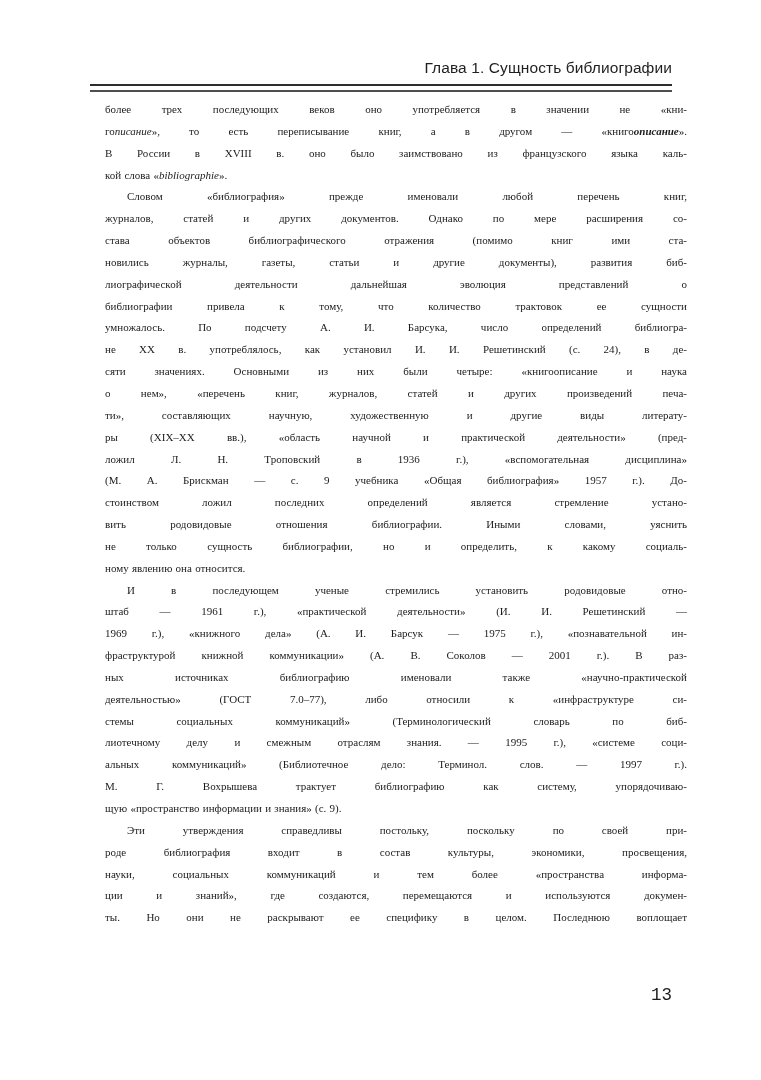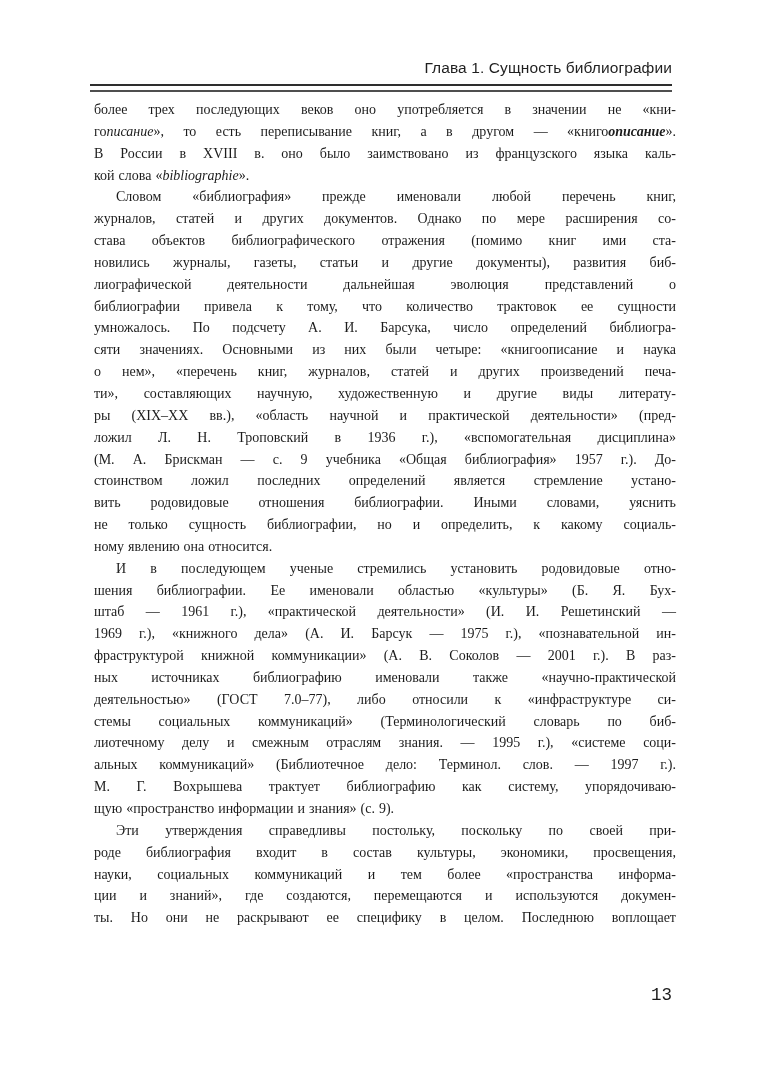--- a/index.html
+++ b/index.html
@@ -35,23 +35,23 @@
     top: 84px;
     left: 0;
     right: 0;
     height: 4px;
     border-top: 2.5px solid #2e2e2e;
     border-bottom: 2px solid #4f4f4f;
   }
   .body-text {
     position: absolute;
     top: 99px;
-    left: 4px;
+    left: 15px;
     width: 582px;
-    font-size: 14px;
+    font-size: 11px;
     line-height: 21.85px;
   }
   .paragraph { margin: 0; }
   .paragraph.indent .line:first-child { text-indent: 22px; }
   .line {
     text-align: justify;
     text-align-last: justify;
     white-space: normal;
     word-spacing: 0.5px;
   }
@@ -83,34 +83,34 @@
         <div class="line end"><span>кой слова «</span><span class="s-i">bibliographie</span><span>».</span></div>
       </div>
       <div class="paragraph indent">
         <div class="line"><span>Словом «библиография» прежде именовали любой перечень книг,</span></div>
         <div class="line"><span>журналов, статей и других документов. Однако по мере расширения со-</span></div>
         <div class="line"><span>става объектов библиографического отражения (помимо книг ими ста-</span></div>
         <div class="line"><span>новились журналы, газеты, статьи и другие документы), развития биб-</span></div>
         <div class="line"><span>лиографической деятельности дальнейшая эволюция представлений о</span></div>
         <div class="line"><span>библиографии привела к тому, что количество трактовок ее сущности</span></div>
         <div class="line"><span>умножалось. По подсчету А. И. Барсука, число определений библиогра-</span></div>
+        <div class="line"><span>не XX в. употреблялось, как установил И. И. Решетинский (с. 24), в де-</span></div>
         <div class="line"><span>сяти значениях. Основными из них были четыре: «книгоописание и наука</span></div>
         <div class="line"><span>о нем», «перечень книг, журналов, статей и других произведений печа-</span></div>
         <div class="line"><span>ти», составляющих научную, художественную и другие виды литерату-</span></div>
         <div class="line"><span>ры (XIX–XX вв.), «область научной и практической деятельности» (пред-</span></div>
         <div class="line"><span>ложил Л. Н. Троповский в 1936 г.), «вспомогательная дисциплина»</span></div>
         <div class="line"><span>(М. А. Брискман — с. 9 учебника «Общая библиография» 1957 г.). До-</span></div>
         <div class="line"><span>стоинством ложил последних определений является стремление устано-</span></div>
         <div class="line"><span>вить родовидовые отношения библиографии. Иными словами, уяснить</span></div>
         <div class="line"><span>не только сущность библиографии, но и определить, к какому социаль-</span></div>
         <div class="line end"><span>ному явлению она относится.</span></div>
       </div>
       <div class="paragraph indent">
         <div class="line"><span>И в последующем ученые стремились установить родовидовые отно-</span></div>
-        <div class="line"><span>шения библиографии. Ее именовали областью «культуры» (Б. Я. Бух-</span></div>
         <div class="line"><span>штаб — 1961 г.), «практической деятельности» (И. И. Решетинский —</span></div>
         <div class="line"><span>1969 г.), «книжного дела» (А. И. Барсук — 1975 г.), «познавательной ин-</span></div>
         <div class="line"><span>фраструктурой книжной коммуникации» (А. В. Соколов — 2001 г.). В раз-</span></div>
         <div class="line"><span>ных источниках библиографию именовали также «научно-практической</span></div>
         <div class="line"><span>деятельностью» (ГОСТ 7.0–77), либо относили к «инфраструктуре си-</span></div>
         <div class="line"><span>стемы социальных коммуникаций» (Терминологический словарь по биб-</span></div>
         <div class="line"><span>лиотечному делу и смежным отраслям знания. — 1995 г.), «системе соци-</span></div>
         <div class="line"><span>альных коммуникаций» (Библиотечное дело: Терминол. слов. — 1997 г.).</span></div>
         <div class="line"><span>М. Г. Вохрышева трактует библиографию как систему, упорядочиваю-</span></div>
         <div class="line end"><span>щую «пространство информации и знания» (с. 9).</span></div>

